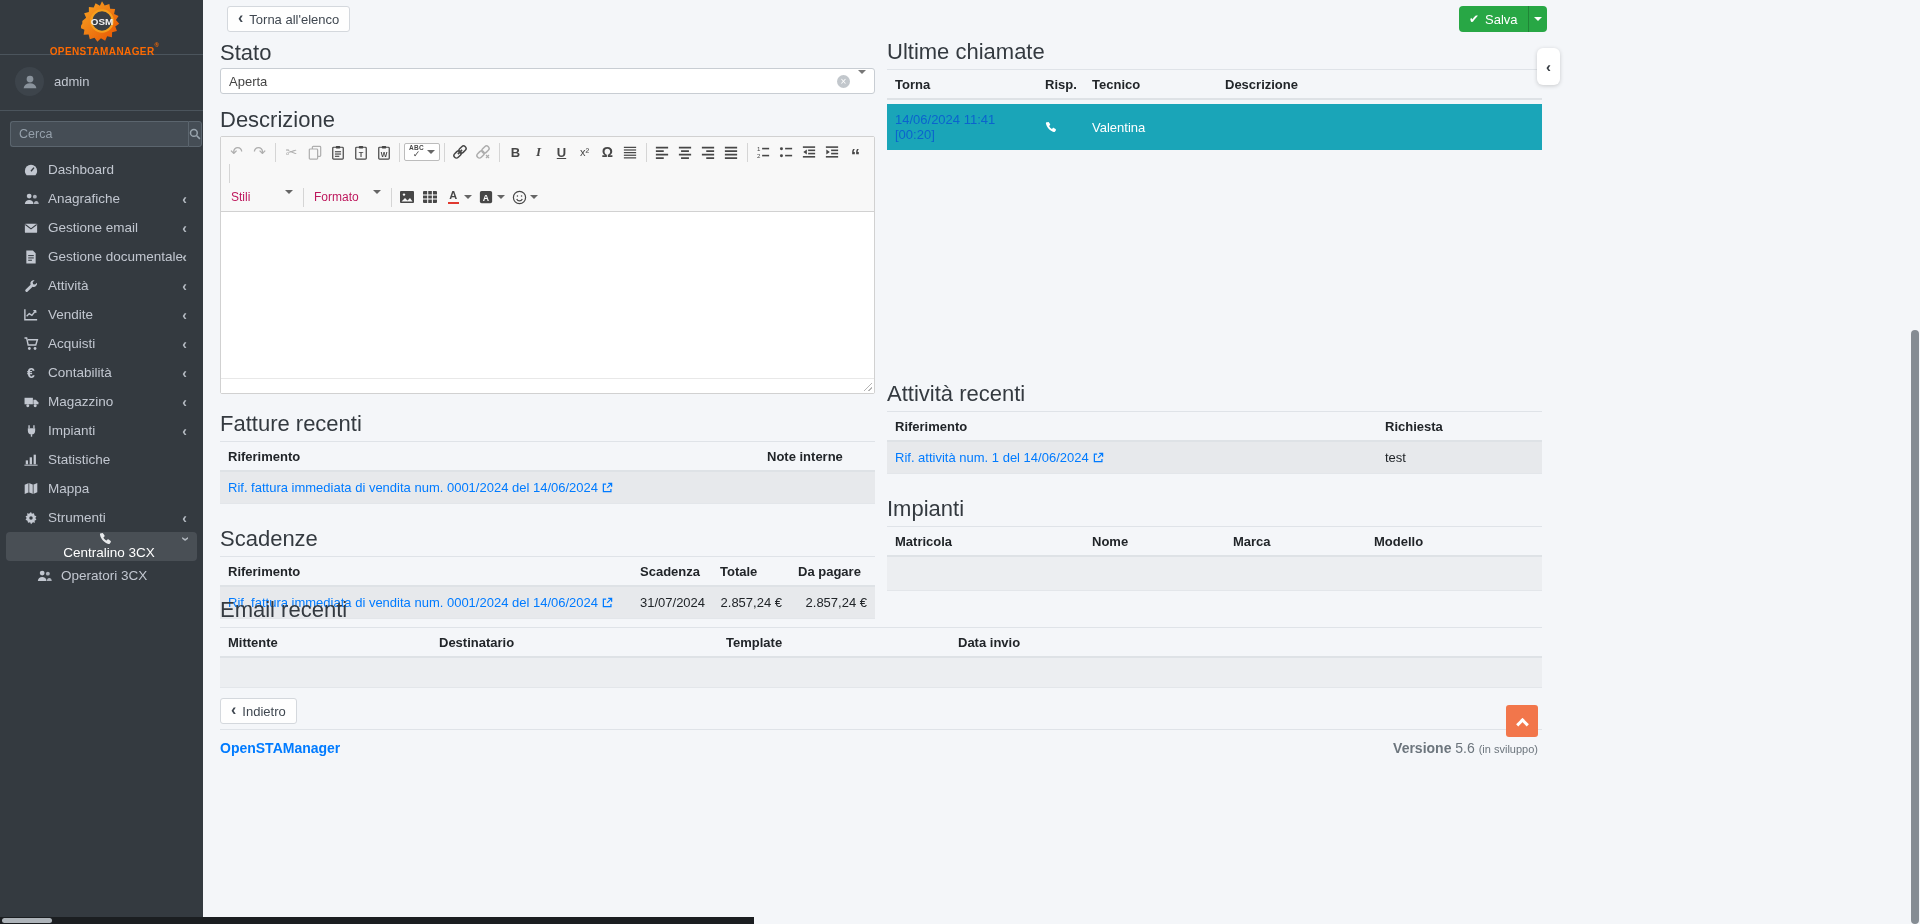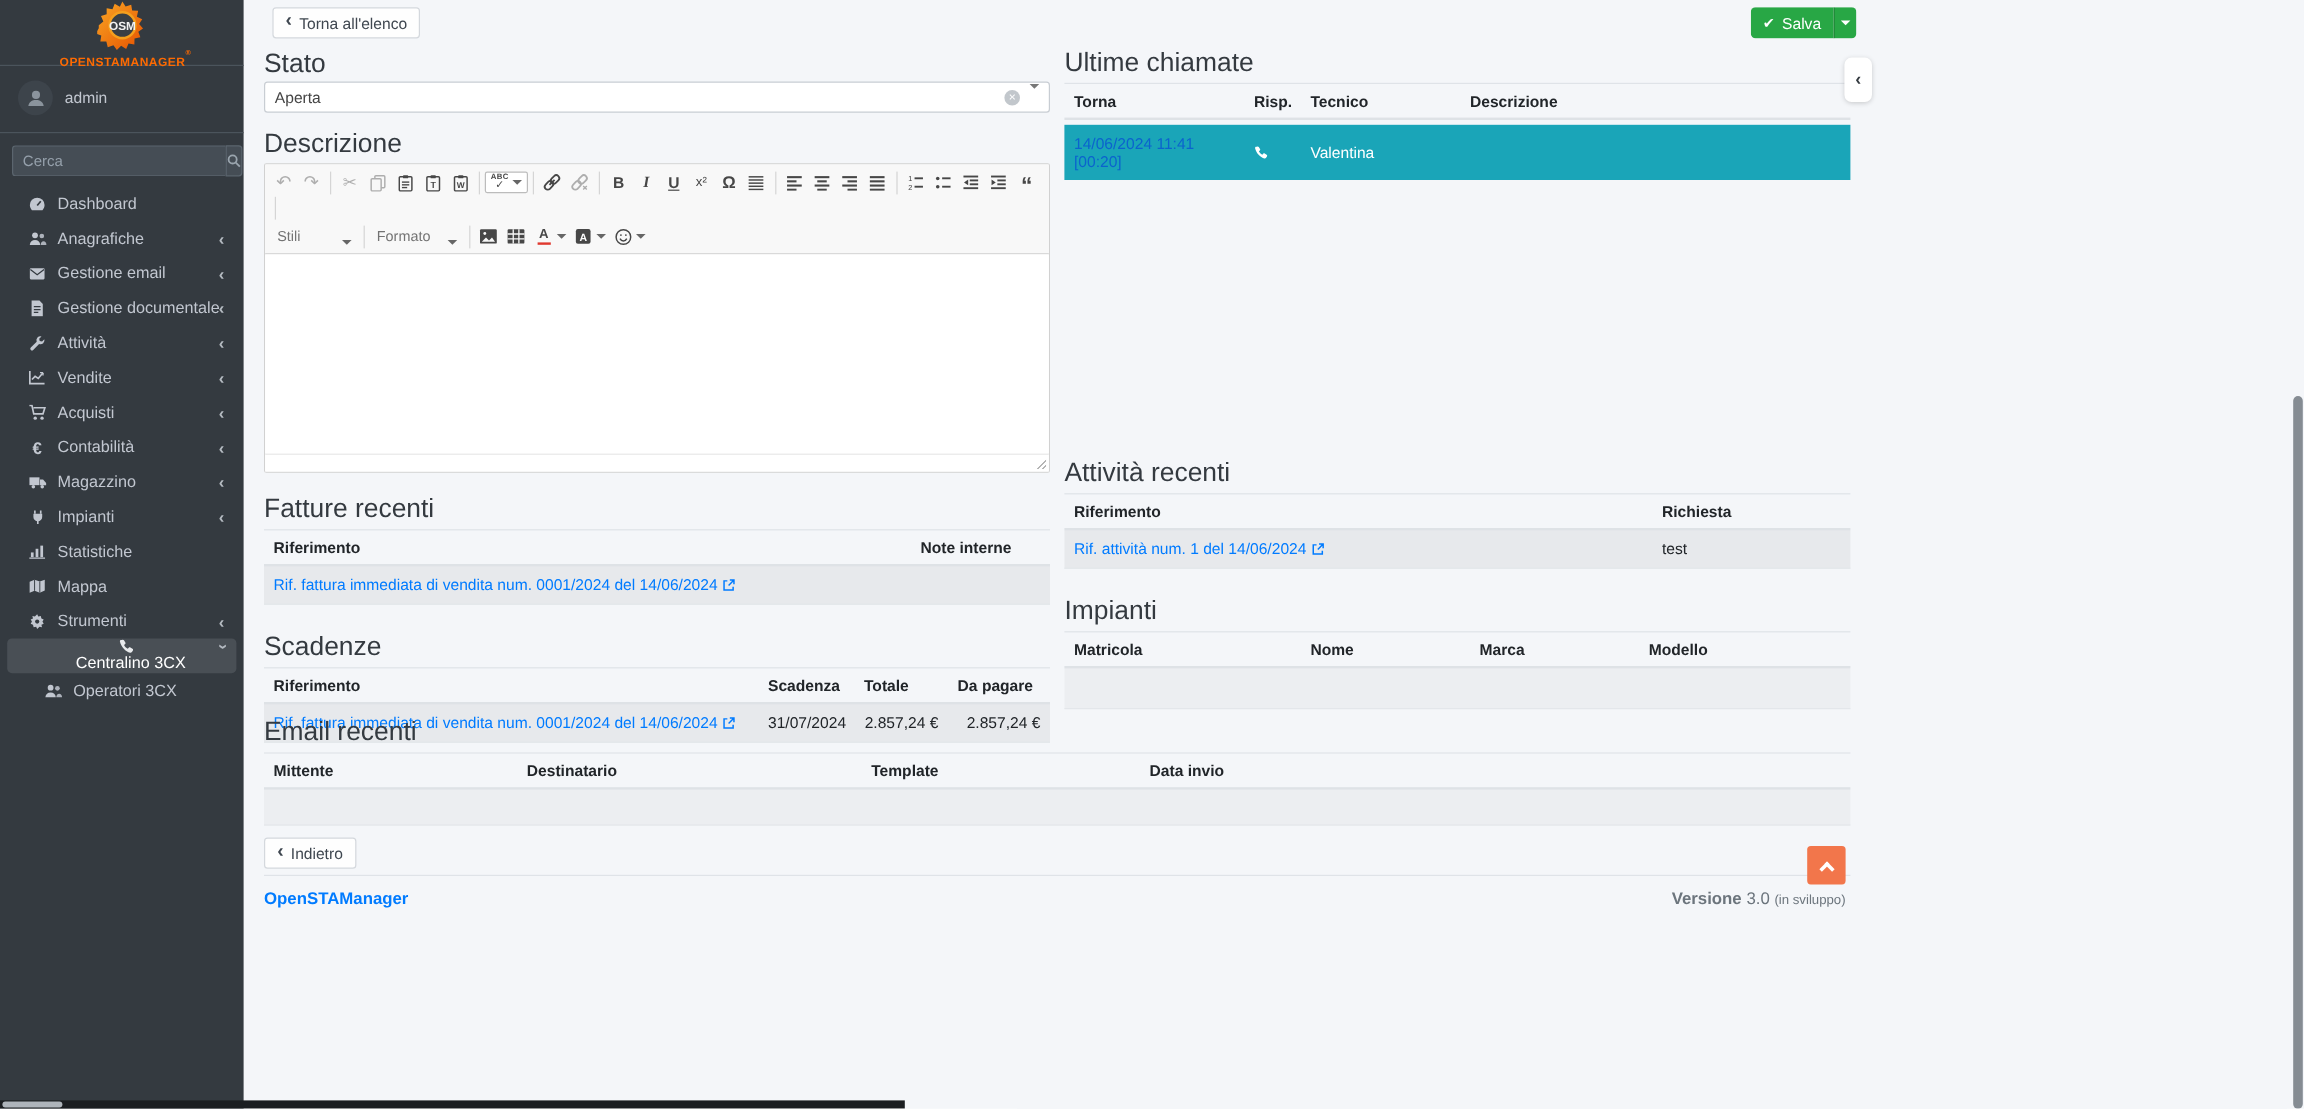--- a/index.html
+++ b/index.html
@@ -74,21 +74,21 @@
   .tsep { width:1px; height:19px; background:#d5d5d5; margin:0 4px; }
   .pressed { background:#fff; border:1px solid #bcbcbc; padding:1px 4px; display:flex; align-items:center; gap:3px; border-radius:2px; }
   .scayt { display:flex; flex-direction:column; align-items:center; line-height:1; color:#474747; }
   .scayt .abc { font-size:6.5px; font-weight:bold; letter-spacing:.3px; }
   .scayt .chk { font-size:9px; margin-top:-1px; }
   .bold-g { font-weight:bold; } .ital-g { font-style:italic; font-family:"Liberation Serif","DejaVu Serif",serif; font-weight:bold; }
   .und-g { text-decoration:underline; font-weight:bold; }
   .sup-g { font-size:11px; font-weight:normal; }
   .omega-g { font-size:14px; font-weight:bold; }
   .quote-g { font-size:19px; font-weight:bold; line-height:.4; padding-top:8px; }
-  .combo { display:flex; align-items:flex-end; gap:14px; color:#737373; font-size:12px; padding:2px 6px; cursor:pointer; }
+  .combo { display:flex; align-items:flex-start; gap:14px; color:#be185d; font-size:12px; padding:2px 6px; cursor:pointer; }
   .combo .caret-dn { color:#666; }
   .ebody { height:166px; background:#fff; }
   .efoot { height:15px; background:#fff; border-top:1px solid #e8e8e8; position:relative; }
   .grip { position:absolute; right:2px; bottom:2px; width:10px; height:10px; background:repeating-linear-gradient(-45deg, transparent 0 2px, #b5b5b5 2px 3px); clip-path:polygon(100% 0, 100% 100%, 0 100%); }
 
   .mt-sec { margin-top:22px; }
 
   
   .btn-indietro { margin-top:10px; }
   .divider { border:none; border-top:1px solid #dfe3e8; margin:5px 0 0; }
@@ -667,21 +667,21 @@
       <button class="btn-light btn-indietro">
         <span class="bchev">‹</span>
         <span>Indietro</span>
       </button>
 
       <hr class="divider">
       <div class="footer-row">
         <a class="footer-brand" href="#">OpenSTAManager</a>
         <span class="footer-version">
           <b>Versione</b>
-          <span>3.0</span>
+          <span>5.6</span>
           <span class="v-note">(in sviluppo)</span>
         </span>
       </div>
     </div>
 
     <div class="up-btn">
       <span class="up-chev"></span>
     </div>
   </div>
 

